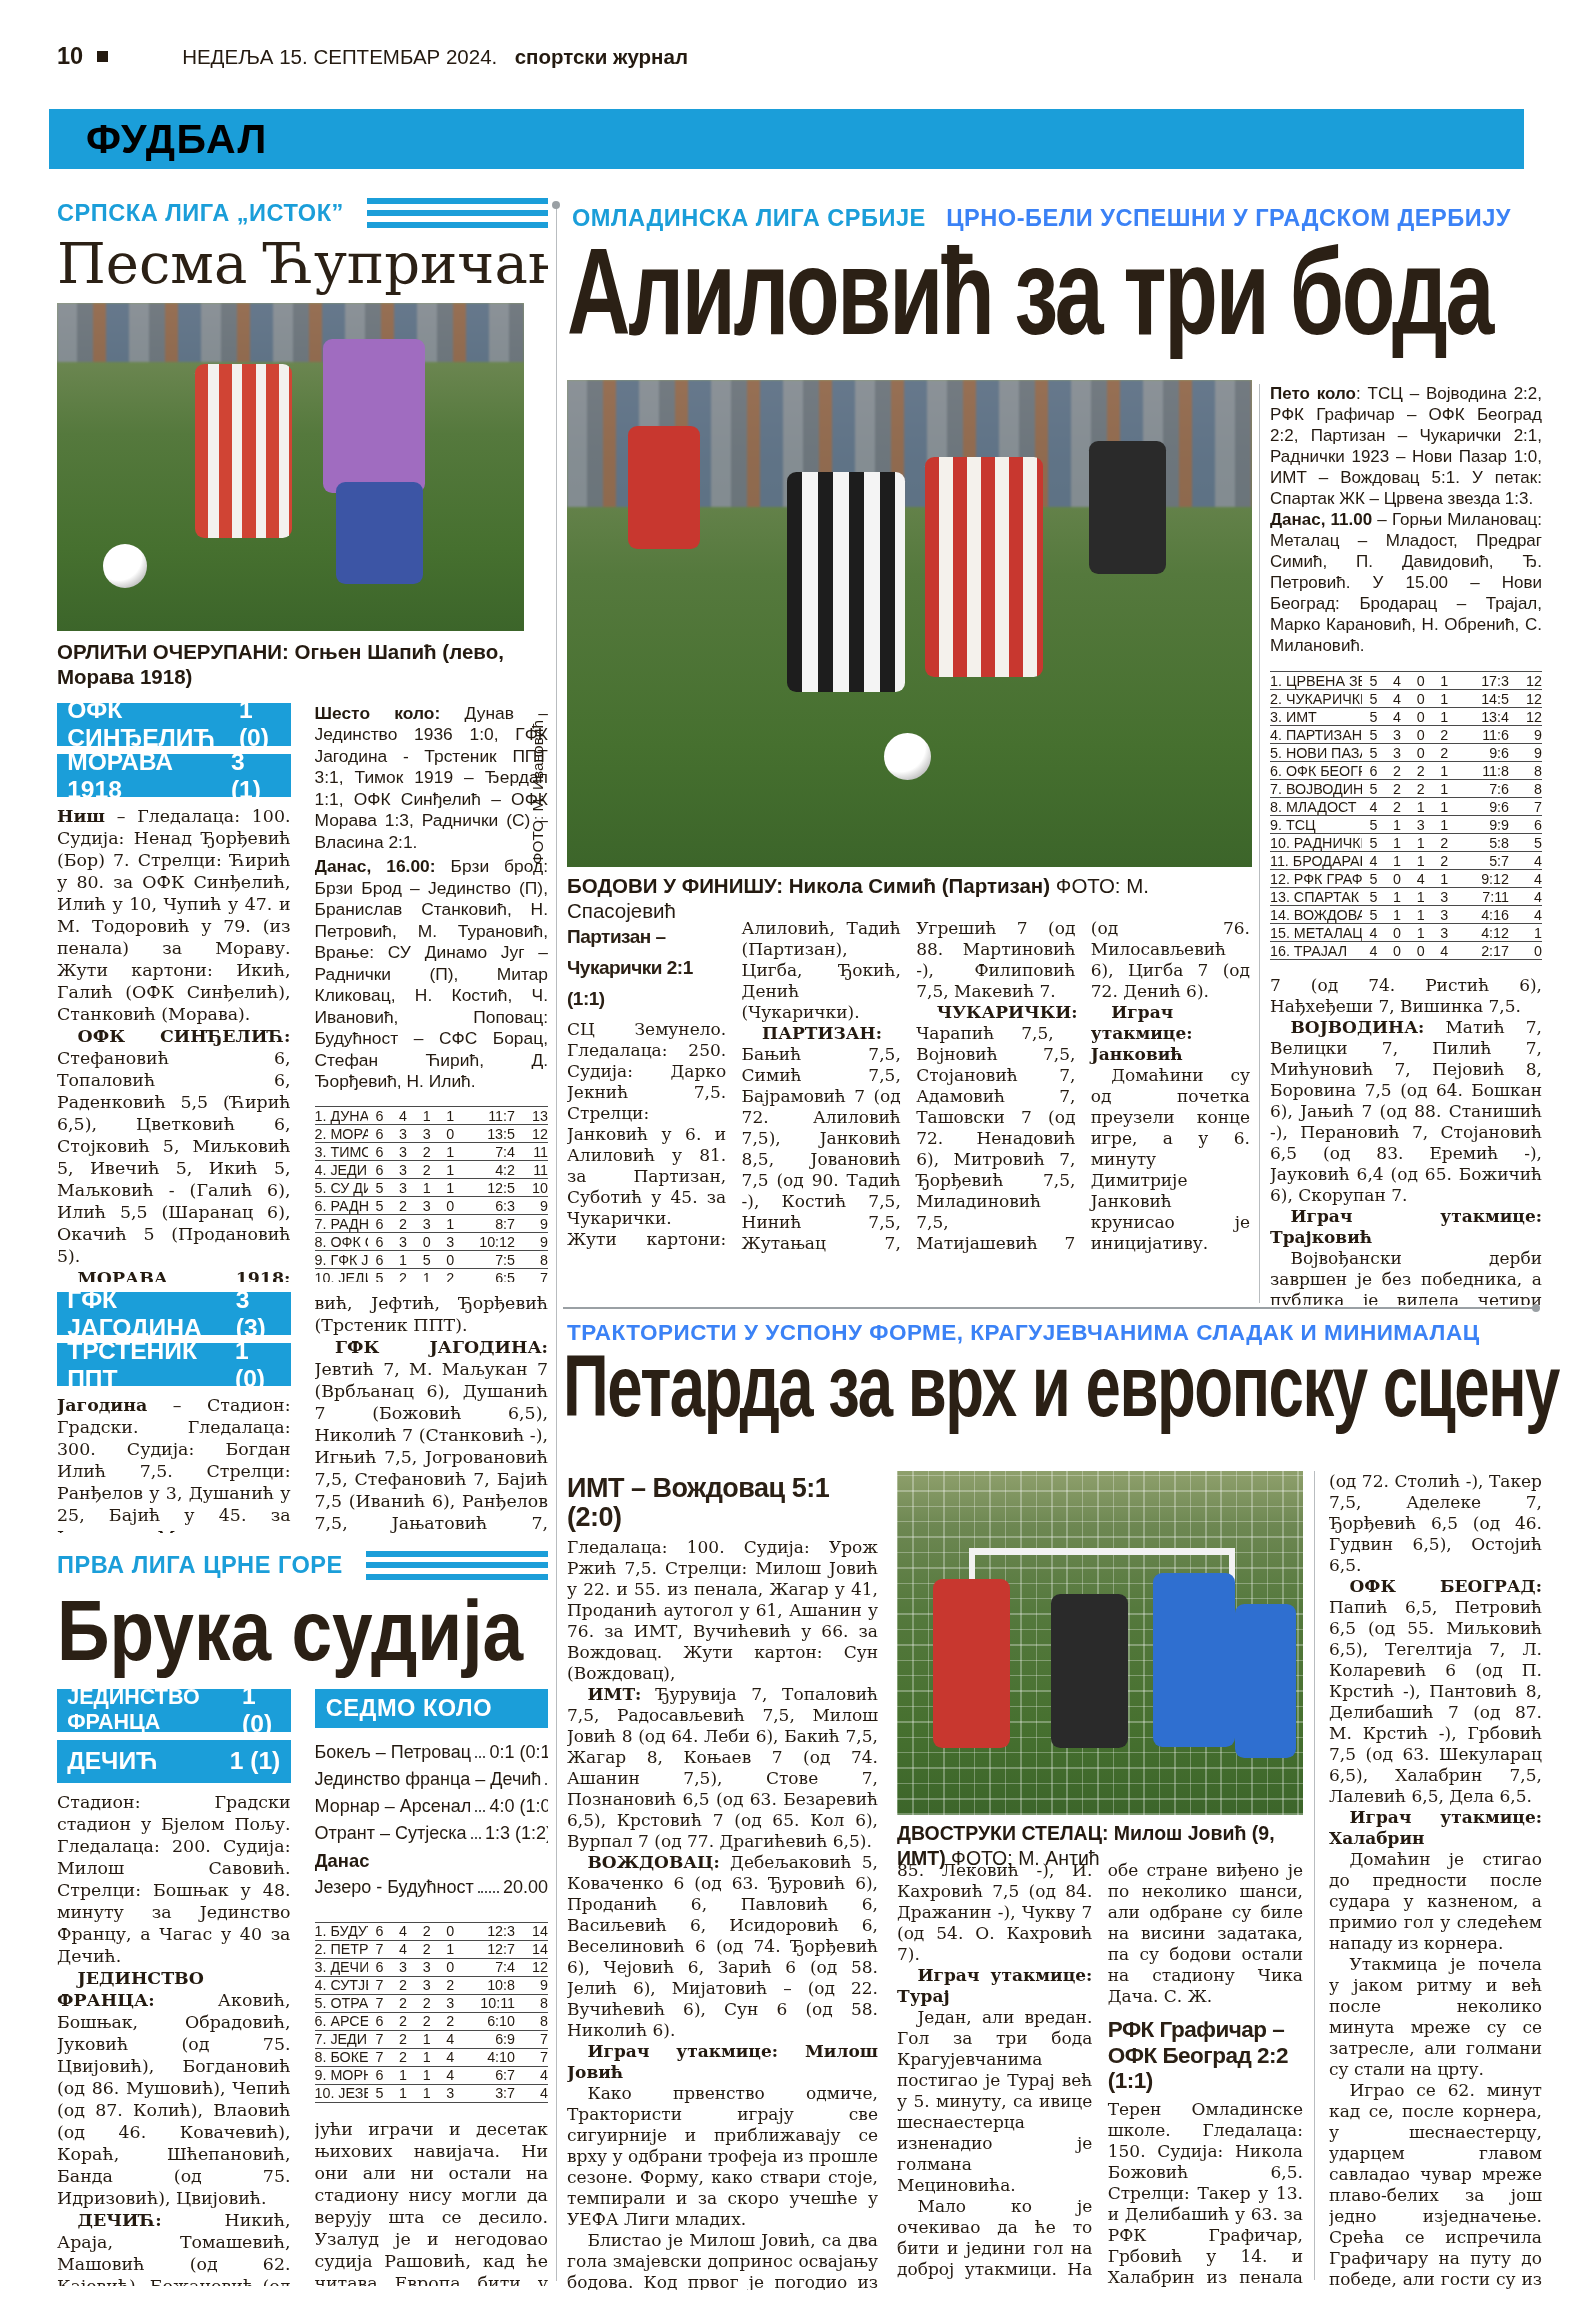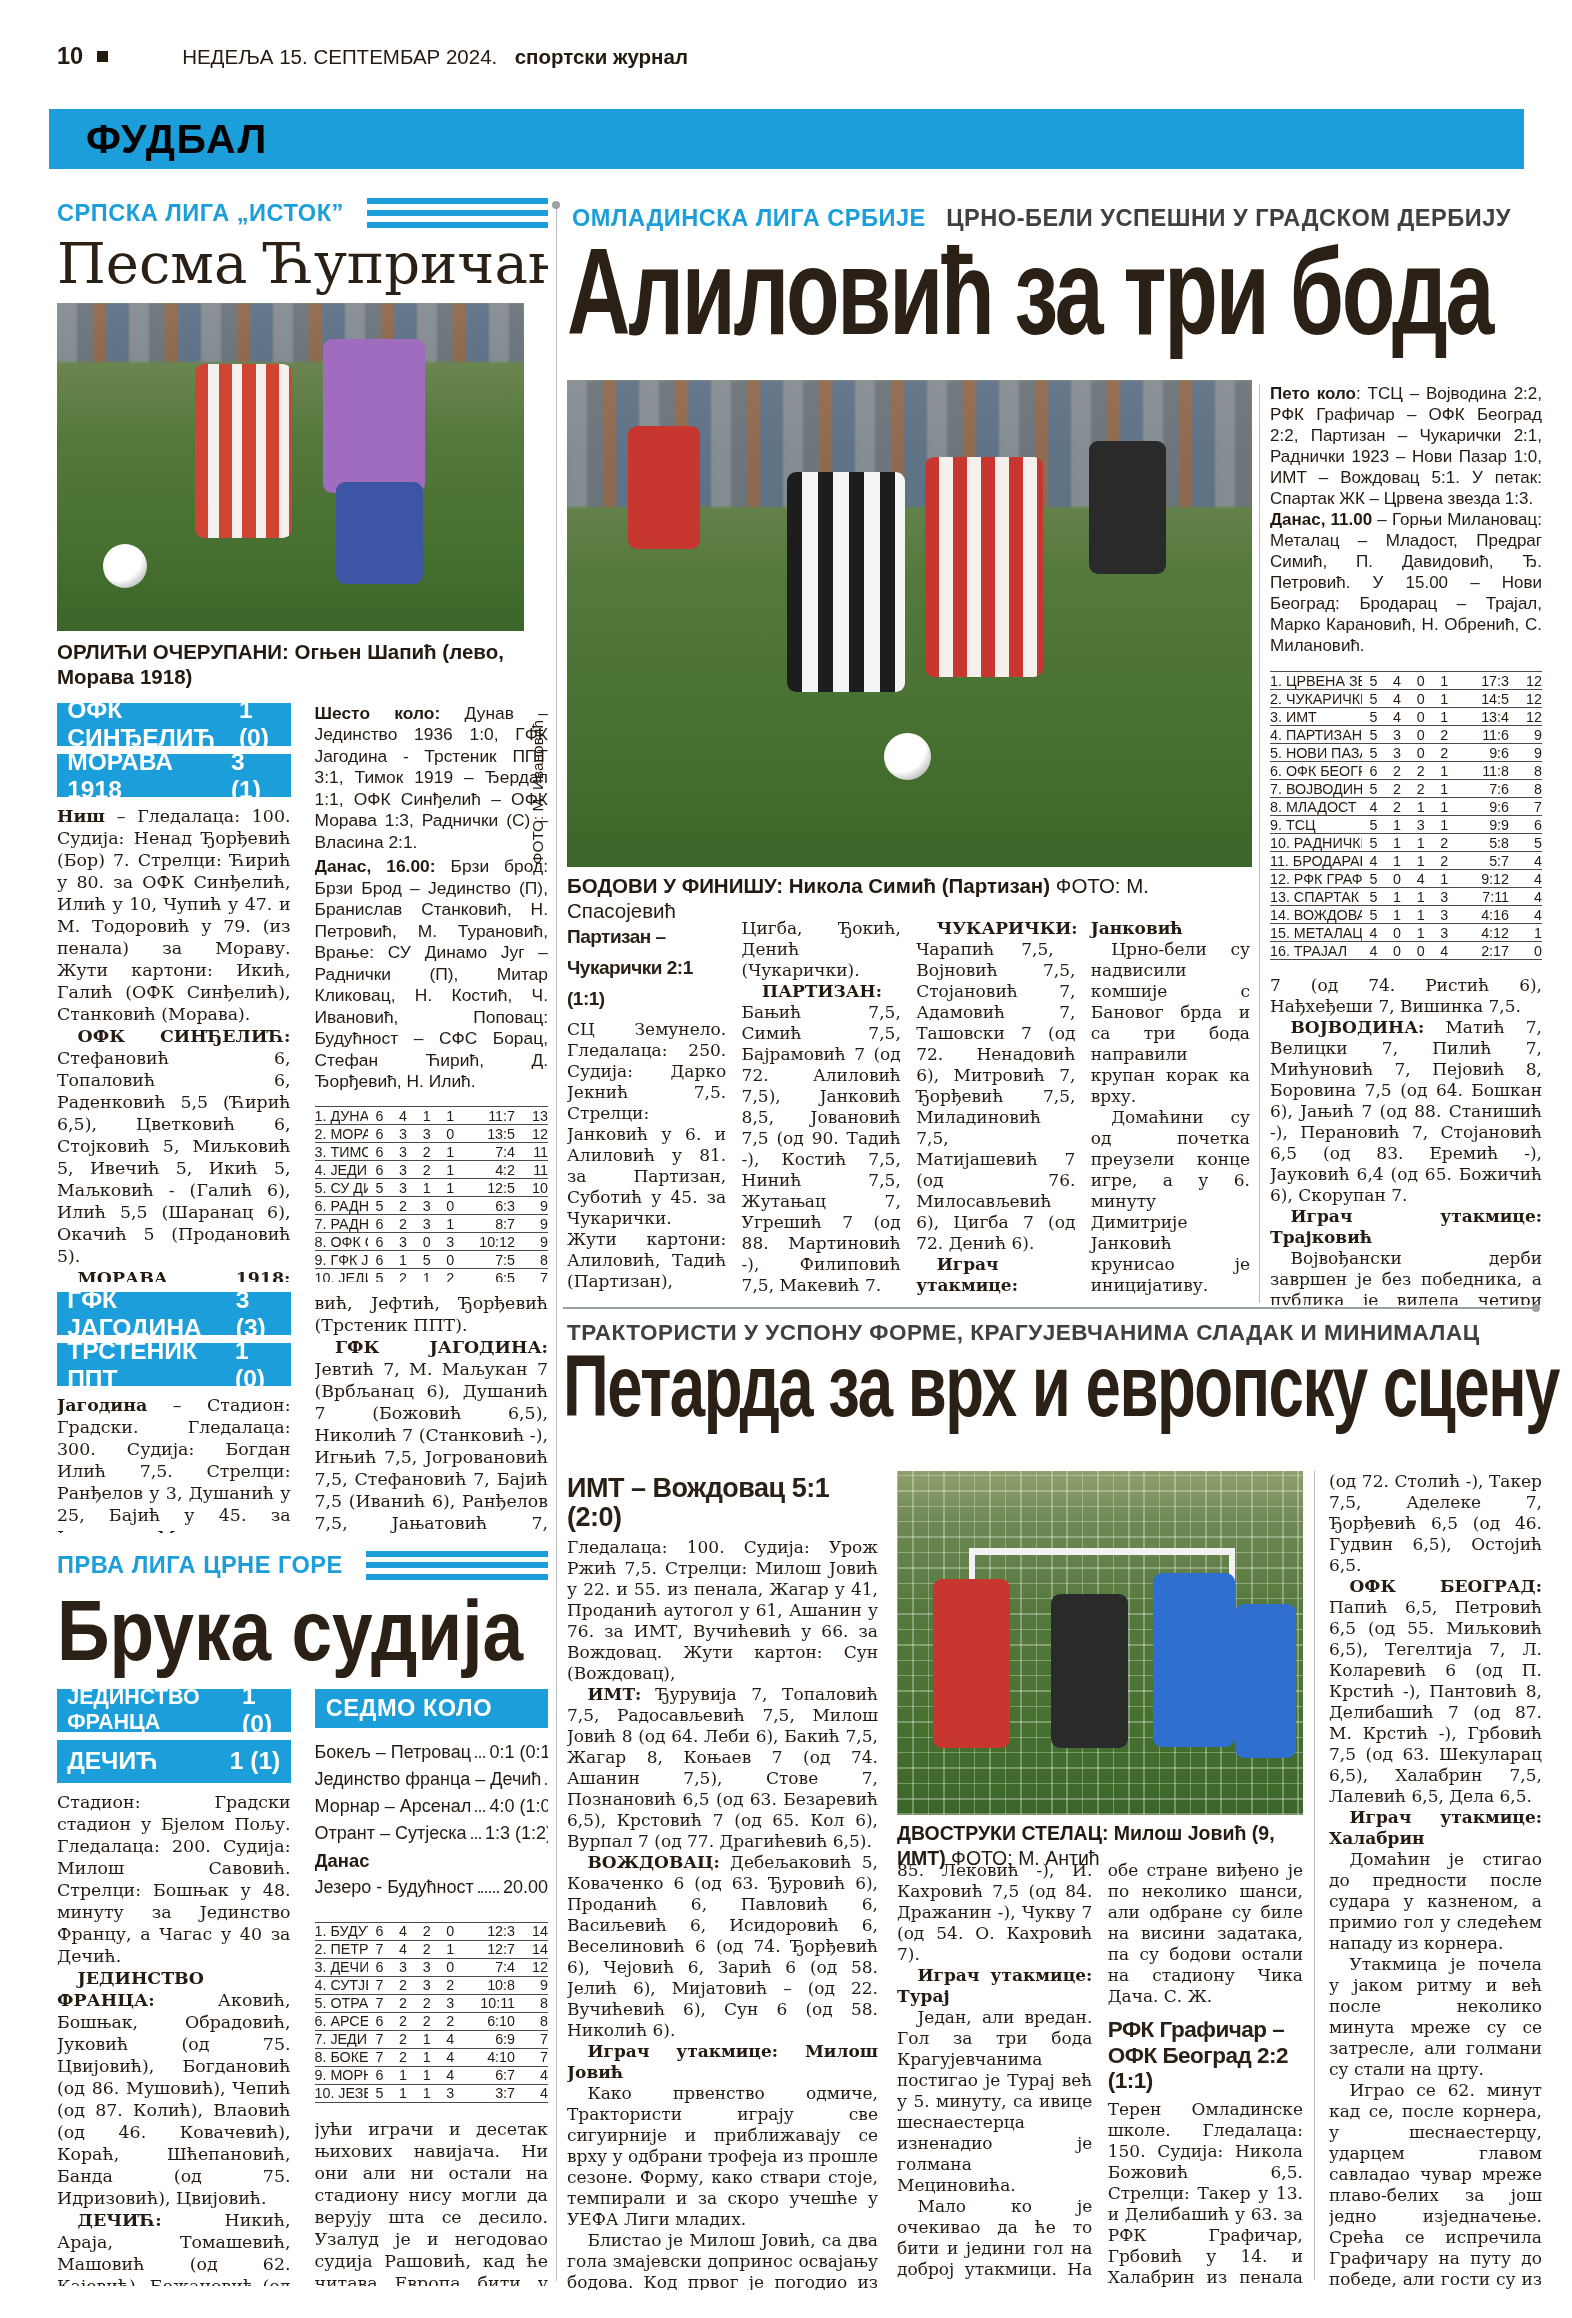--- a/index.html
+++ b/index.html
@@ -10,21 +10,21 @@
   #pagenum{font:700 23.6px "Liberation Sans",sans-serif;color:#241a10;}
   .blk-square{width:11.3px;height:11.3px;background:#241a10;display:inline-block;}
   #dateline{font:400 20.5px "Liberation Sans",sans-serif;letter-spacing:0;color:#241a10;margin-left:61px;}
   #brand{font:700 20.5px "Liberation Sans",sans-serif;margin-left:4.1px;}
   #section-banner{position:absolute;left:49px;top:109px;width:1475px;height:60px;background:#1b9ed9;
      display:flex;align-items:center;}
   #section-banner span{font:700 41px "Liberation Sans",sans-serif;color:#000000;padding-left:37px;letter-spacing:1.5px;}
   
   .kickrow{display:flex;align-items:center;height:30px;}
   .kicker{font:700 23.6px "Liberation Sans",sans-serif;color:#1b9ed9;white-space:nowrap;letter-spacing:0.5px;}
-  .kicker.dark{color:#404040;}
+  .kicker.dark{color:#3b82f6;}
   .stripes{flex:1;margin-left:23.6px;display:flex;flex-direction:column;gap:5.6px;min-width:61px;}
   .stripes i{display:block;height:6.1px;background:#1b9ed9;}
   .h-serif{font:400 56px "DejaVu Serif",serif;color:#2b2015;line-height:1.05;white-space:nowrap;}
   .h-disp{font-family:"Liberation Sans",sans-serif;font-weight:700;color:#2b2015;white-space:nowrap;
           transform-origin:left bottom;}
   .scorebox{background:#1b9ed9;color:#fff;height:43px;display:flex;align-items:center;
      justify-content:space-between;padding:0 10.2px;margin-bottom:8.2px;}
   .scorebox .t{font:700 24.6px "Liberation Sans",sans-serif;letter-spacing:0;}
   .scorebox .s{font:700 24.6px "Liberation Sans",sans-serif;}
   .news p{margin:0;text-align:justify;text-indent:20.5px;}
@@ -612,21 +612,20 @@
       </div>
   </div>
 
   <div id="articles">
     <div class="subhead" style="white-space:normal;">Партизан – Чукарички 2:1 (1:1)</div>
     <div class="news small-news">
         <p><b></b><span>СЦ Земунело. Гледалаца: 250. Судија: Дарко Јекнић 7,5. Стрелци: Јанковић у 6. и Алиловић у 81. за Партизан, Суботић у 45. за Чукарички. Жути картони: Алиловић, Тадић (Партизан), Цигба, Ђокић, Денић (Чукарички).</span></p>
         <p><b>ПАРТИЗАН:</b><span> Бањић 7,5, Симић 7,5, Бајрамовић 7 (од 72. Алиловић 7,5), Јанковић 8,5, Јовановић 7,5 (од 90. Тадић -), Костић 7,5, Нинић 7,5, Жутањац 7, Угрешић 7 (од 88. Мартиновић -), Филиповић 7,5, Макевић 7.</span></p>
         <p><b>ЧУКАРИЧКИ:</b><span> Чарапић 7,5, Војновић 7,5, Стојановић 7, Адамовић 7, Ташовски 7 (од 72. Ненадовић 6), Митровић 7, Ђорђевић 7,5, Миладиновић 7,5, Матијашевић 7 (од 76. Милосављевић 6), Цигба 7 (од 72. Денић 6).</span></p>
         <p><b>Играч утакмице: Јанковић</b><span></span></p>
-        <p><b></b><span>Црно-бели су надвисили комшије с Бановог брда и са три бода направили крупан корак ка врху.</span></p>
         <p><b></b><span>Домаћини су од почетка преузели конце игре, а у 6. минуту Димитрије Јанковић крунисао је иницијативу.</span></p>
       </div>
 
   </div>
 
   <div class="hrule" style="left:563px;top:1307px;width:974px;"></div>
   <div class="dot" style="left:1532px;top:1304px;"></div>
 
   <div id="pet-kicker">
     <span class="kicker dark" style="font-size:22.5px;">ТРАКТОРИСТИ У УСПОНУ ФОРМЕ, КРАГУЈЕВЧАНИМА СЛАДАК И МИНИМАЛАЦ</span>

